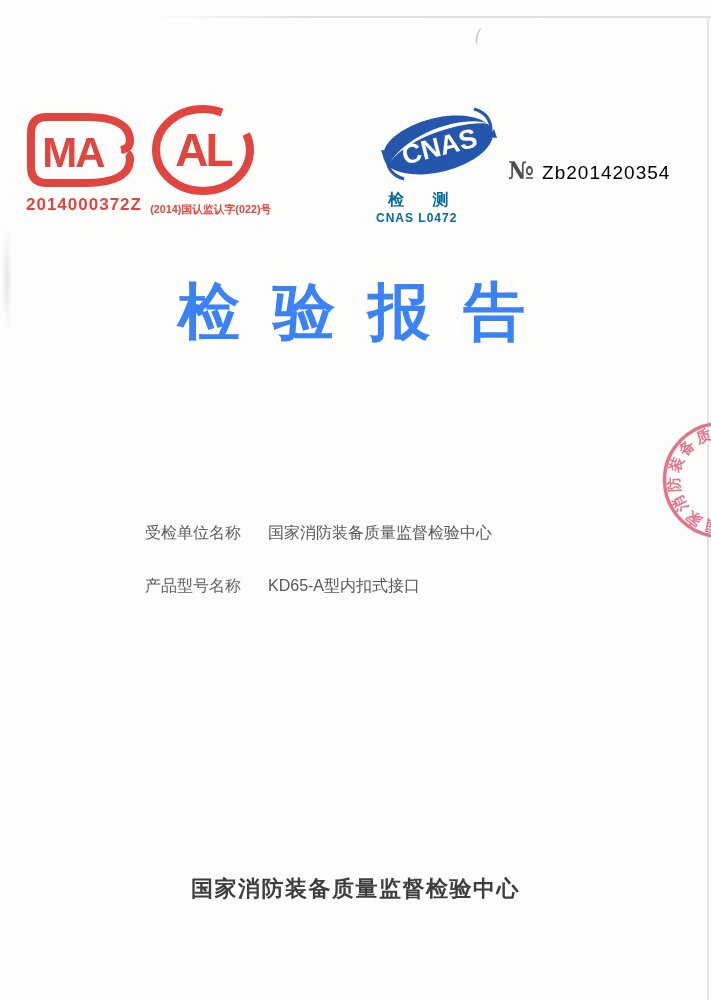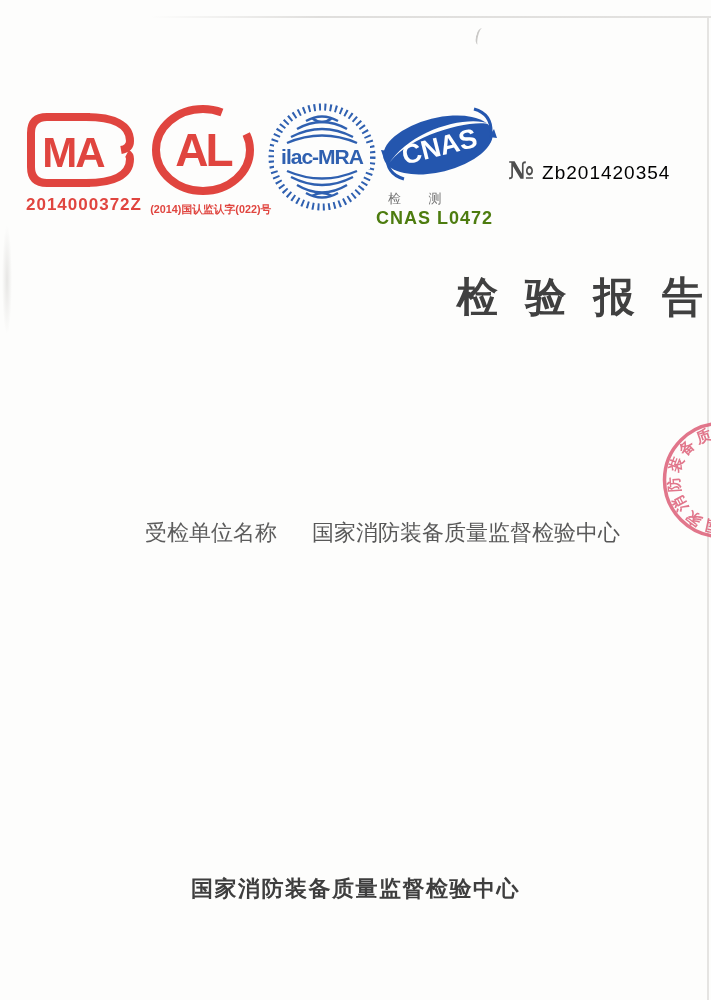--- a/index.html
+++ b/index.html
@@ -20,38 +20,38 @@
     background:radial-gradient(ellipse at center,rgba(190,188,185,.35),rgba(190,188,185,0) 70%);}
 
   
   .logo-block{position:absolute;text-align:left;}
   .cma-block{left:26px;top:112px;width:116px;}
   .al-block{left:149px;top:104px;width:126px;}
   .ilac-block{left:266px;top:101px;width:112px;}
   .cnas-block{left:376px;top:103px;width:126px;}
   .red-cert-no{color:#e0453f;font-weight:bold;font-size:17px;letter-spacing:1px;margin-top:3px;white-space:nowrap;}
   .red-cert-small{color:#e0453f;font-weight:bold;font-size:11px;margin-top:2px;white-space:nowrap;transform:scale(.98);}
-  .cnas-cat{color:#737373;font-size:13px;font-weight:normal;letter-spacing:12px;text-indent:12px;margin-top:1px;}
-  .cnas-acc{color:#4d7c0f;font-size:18px;font-weight:bold;letter-spacing:1px;margin-top:0px;}
+  .cnas-cat{color:#0369a1;font-size:16px;font-weight:bold;letter-spacing:12px;text-indent:12px;margin-top:1px;}
+  .cnas-acc{color:#0369a1;font-size:12px;font-weight:bold;letter-spacing:1px;margin-top:0px;}
 
   
   .report-no{position:absolute;left:508px;top:156px;display:flex;align-items:baseline;gap:8px;}
   .no-symbol{font-family:"DejaVu Serif",serif;font-size:24px;color:#4e4e4e;font-weight:bold;}
   .no-value{font-size:19px;color:#000000;letter-spacing:1px;}
 
   
-  .title{position:absolute;top:270px;left:0;right:0;text-align:right;
-    font-size:41px;font-weight:900;color:#404040;letter-spacing:8px;white-space:nowrap;}
+  .title{position:absolute;top:270px;left:0;right:0;text-align:center;
+    font-size:62px;font-weight:900;color:#3b82f6;letter-spacing:8px;white-space:nowrap;}
 
   
   .seal{position:absolute;left:661px;top:420px;width:120px;height:120px;opacity:.85;}
 
   
   .fields{position:absolute;left:145px;top:522px;display:flex;flex-direction:column;gap:31px;}
-  .field{display:flex;align-items:baseline;font-size:22px;line-height:22px;gap:44px;}
+  .field{display:flex;align-items:baseline;font-size:16px;line-height:22px;}
   .field-label{width:123px;flex-shrink:0;color:#5d5d5d;white-space:nowrap;}
   .field-value{color:#585858;white-space:nowrap;}
 
   
   .footer-org{position:absolute;top:874px;left:0;right:0;text-align:center;
     font-size:22px;font-weight:600;color:#3e3e3e;letter-spacing:1.5px;}
 </style>
 </head>
 <body>
 
@@ -73,39 +73,20 @@
   </div>
 
   <div class="logo-block al-block">
     <svg width="112" height="92" viewBox="0 0 112 92">
       <ellipse cx="54" cy="46" rx="47" ry="41" fill="none" stroke="#e0453f" stroke-width="8" pathLength="100" stroke-dasharray="88 12" stroke-dashoffset="6"></ellipse>
       <text x="54" y="62" text-anchor="middle" font-size="46" font-weight="900" fill="#e0453f" font-family="Liberation Sans,sans-serif" letter-spacing="-3">AL</text>
     </svg>
     <div class="red-cert-small">(2014)国认监认字(022)号</div>
   </div>
 
-  <div class="logo-block ilac-block">
-    <svg width="112" height="112" viewBox="0 0 112 112">
-      <circle cx="56" cy="56" r="50" fill="none" stroke="#2f60b0" stroke-width="7" stroke-dasharray="2 3.4"></circle>
-      <g fill="none" stroke="#2f60b0" stroke-width="2.4">
-        <path d="M 40 20 Q 56 11 72 20"></path>
-        <path d="M 31 28 Q 56 14 81 28"></path>
-        <path d="M 25 36 Q 56 20 87 36"></path>
-        <path d="M 21 42 Q 56 27 91 42"></path>
-        <path d="M 46 17 Q 56 25 66 17"></path>
-        <path d="M 21 70 Q 56 85 91 70"></path>
-        <path d="M 25 76 Q 56 92 87 76"></path>
-        <path d="M 31 84 Q 56 99 81 84"></path>
-        <path d="M 40 92 Q 56 101 72 92"></path>
-        <path d="M 46 95 Q 56 89 66 95"></path>
-      </g>
-      <rect x="8" y="44" width="96" height="24" fill="#fdfdfc"></rect>
-      <text x="56" y="63" text-anchor="middle" font-size="21" font-weight="900" fill="#2f60b0" font-family="Liberation Sans,sans-serif" letter-spacing="-1">ilac-MRA</text>
-    </svg>
-  </div>
 
   <div class="logo-block cnas-block">
     <svg width="126" height="82" viewBox="0 0 126 82">
       <g transform="rotate(-14 62 42)">
         <ellipse cx="62" cy="42" rx="56" ry="27" fill="#2456ae"></ellipse>
         <path d="M 8 50 C 32 26 96 24 117 34 C 98 20 38 20 8 50 Z" fill="#fdfdfc"></path>
         <text x="63" y="53" text-anchor="middle" font-size="27" font-weight="900" fill="#ffffff" font-family="Liberation Sans,sans-serif" letter-spacing="0">CNAS</text>
       </g>
       <path d="M 98 6 q 18 5 17 24" fill="none" stroke="#2456ae" stroke-width="3"></path>
       <path d="M 118 26 l -5 8 l 8 1 z" fill="#2456ae"></path>
@@ -131,17 +112,21 @@
     <text font-size="15" font-weight="bold" fill="#dd5f78" font-family="Liberation Sans,sans-serif" letter-spacing="3">
       <textPath href="#sealTextPath">国家消防装备质量监督检验中心</textPath>
     </text>
   </svg>
 
   <div class="fields">
     <div class="field">
       <span class="field-label">受检单位名称</span>
       <span class="field-value">国家消防装备质量监督检验中心</span>
     </div>
+    <div class="field">
+      <span class="field-label">产品型号名称</span>
+      <span class="field-value">KD65-A型内扣式接口</span>
+    </div>
   </div>
 
   <div class="footer-org">国家消防装备质量监督检验中心</div>
 
 </div>
 
 </body></html>

